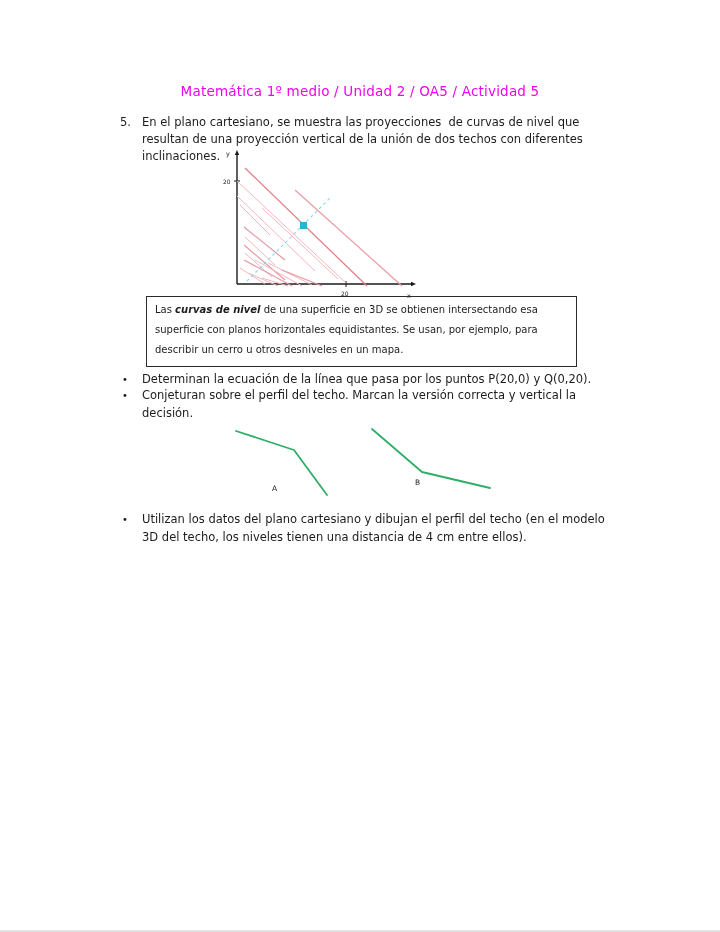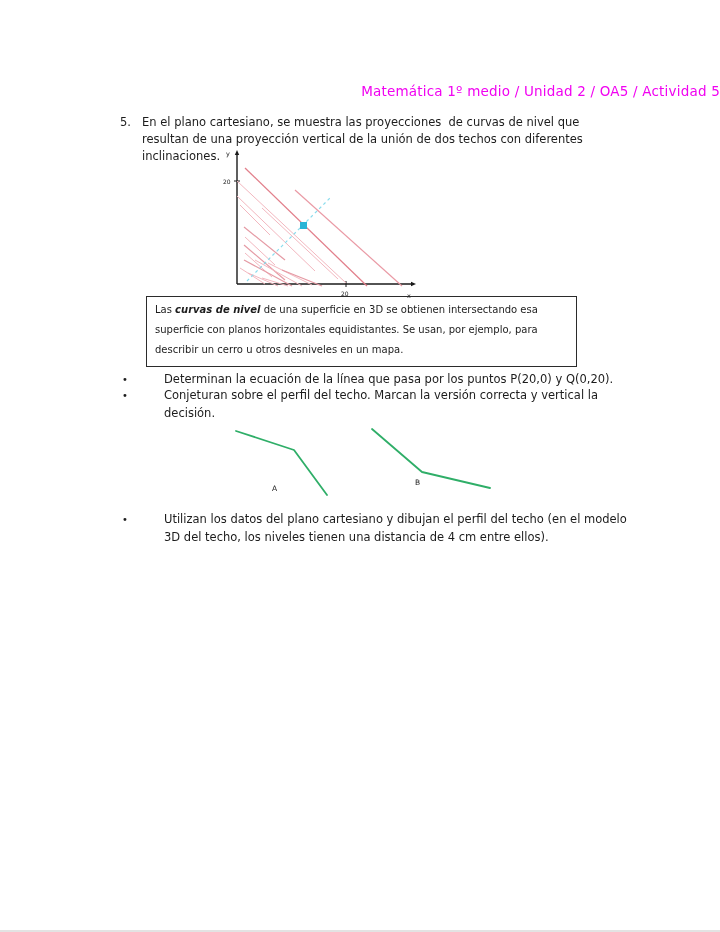--- a/index.html
+++ b/index.html
@@ -16,33 +16,33 @@
   .item-text{width:478px;white-space:pre-wrap;}
   .plane-svg{position:absolute;left:220px;top:146px;width:205px;height:155px;}
   .infobox{
     position:absolute;left:146px;top:296px;width:413px;
     border:1.5px solid #2b2b2b;padding:3px 8px 6px 8px;
     font-size:10px;line-height:20px;
   }
   .infobox .em{font-style:italic;font-weight:700;}
   .bullet{position:absolute;left:122px;display:flex;font-size:11.5px;line-height:17.5px;}
   .bullet .dot{width:20px;flex:none;font-size:10px;}
-  .bullet .bt{width:472px;margin-left:22px;}
+  .bullet .bt{width:472px;}
   .b1{top:371px;}
   .b2{top:387px;}
   .b3{top:511px;}
   .roofs-svg{position:absolute;left:225px;top:420px;width:275px;height:85px;}
   .page-edge{position:absolute;left:0;bottom:0;width:720px;height:2px;background:#e3e3e3;}
 </style>
 </head>
 <body>
 
 <div class="page">
 
-  <div class="title" style="color: rgb(241, 2, 241); text-align: right;">Matemática 1º medio / Unidad 2 / OA5 / Actividad 5</div>
+  <div class="title" style="color: rgb(241, 2, 241);">Matemática 1º medio / Unidad 2 / OA5 / Actividad 5</div>
 
   <div class="item">
     <span class="item-num">5.</span>
     <span class="item-text">En el plano cartesiano, se muestra las proyecciones  de curvas de nivel que resultan de una proyección vertical de la unión de dos techos con diferentes inclinaciones.</span>
   </div>
 
   <svg class="plane-svg" xmlns="http://www.w3.org/2000/svg" viewBox="0 0 205 155">
       <line x1="17" y1="138" x2="17" y2="7" stroke="#1a1a1a" stroke-width="1.4"></line>
       <polygon points="17,4 19.2,9 14.8,9" fill="#1a1a1a"></polygon>
       <line x1="17" y1="138" x2="193" y2="138" stroke="#1a1a1a" stroke-width="1.4"></line>

